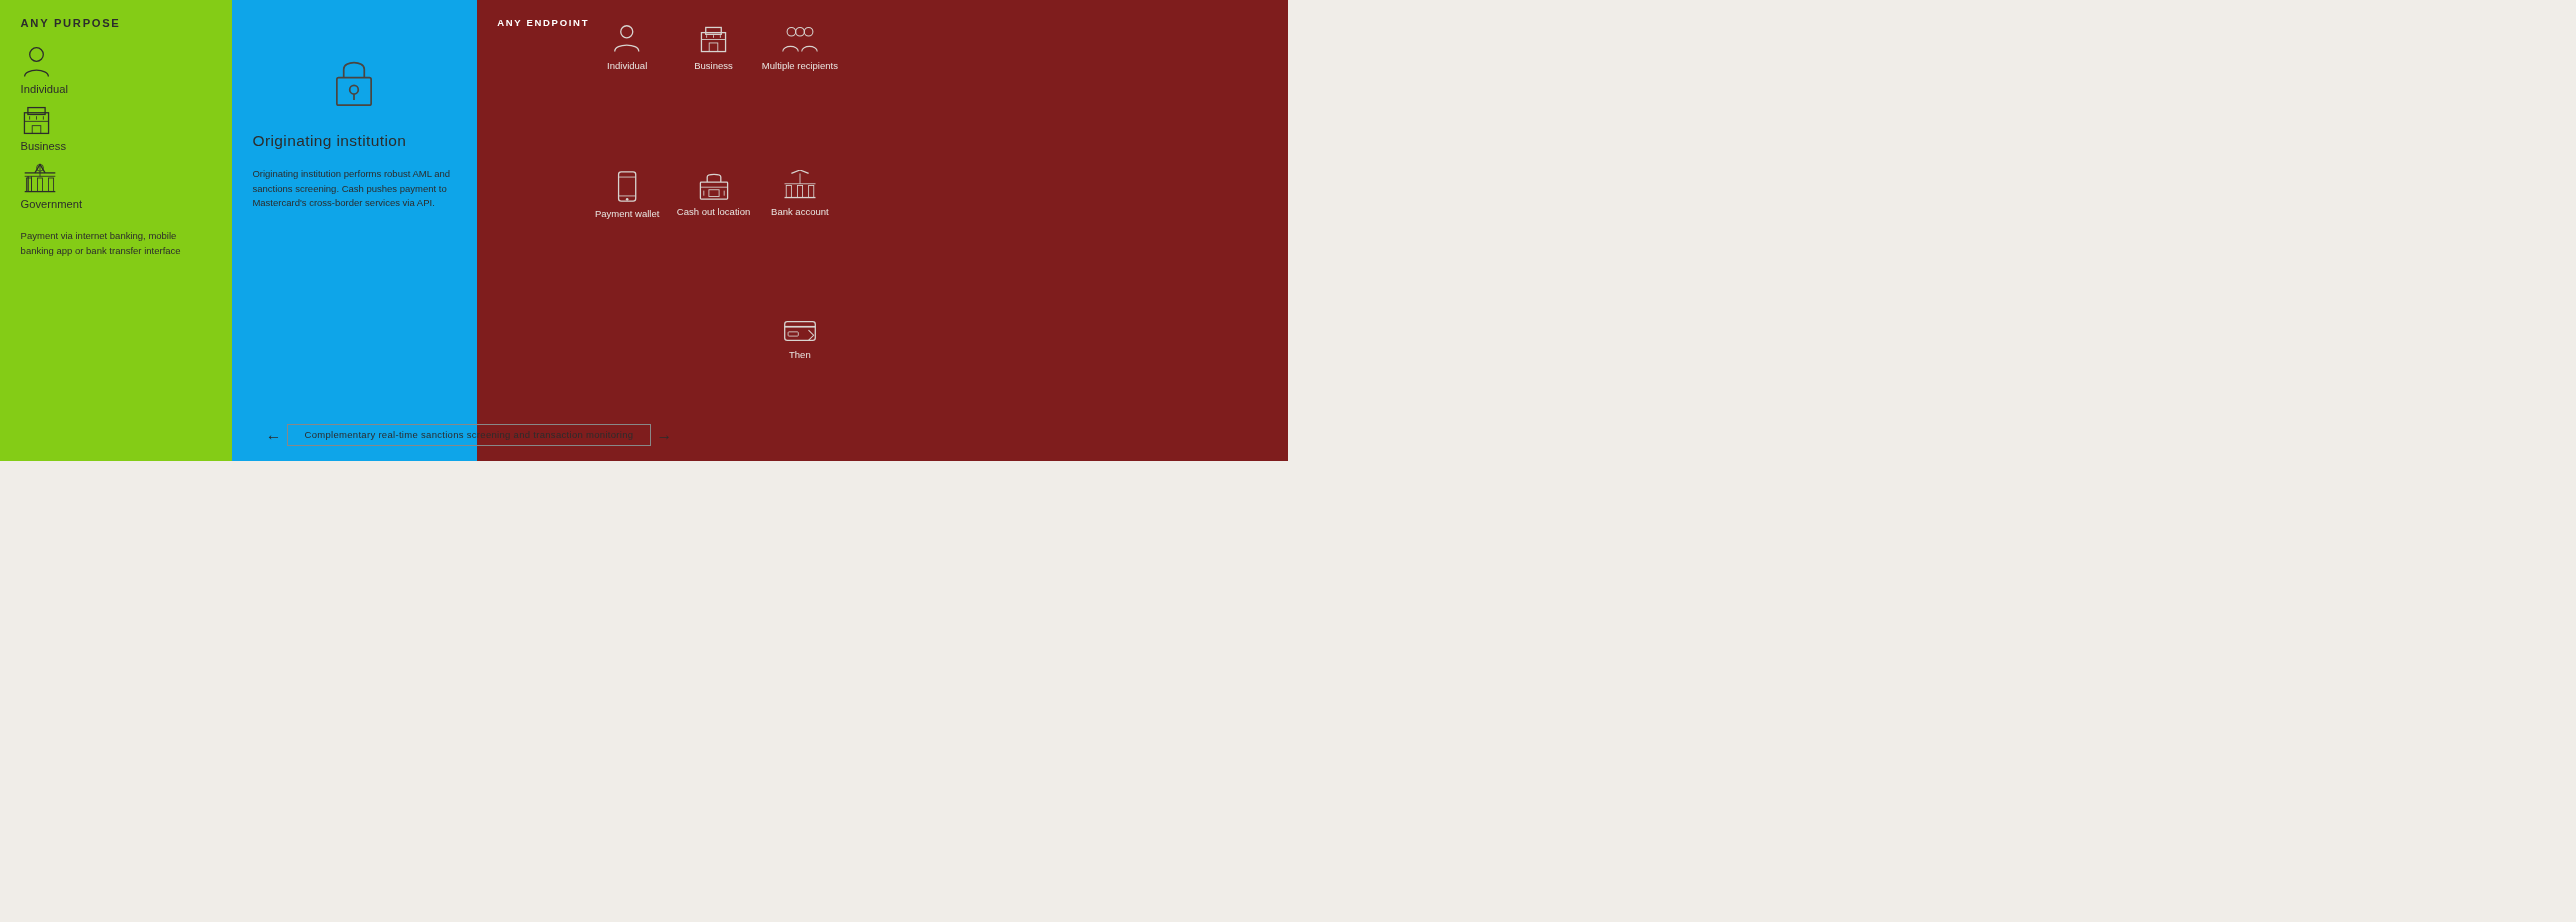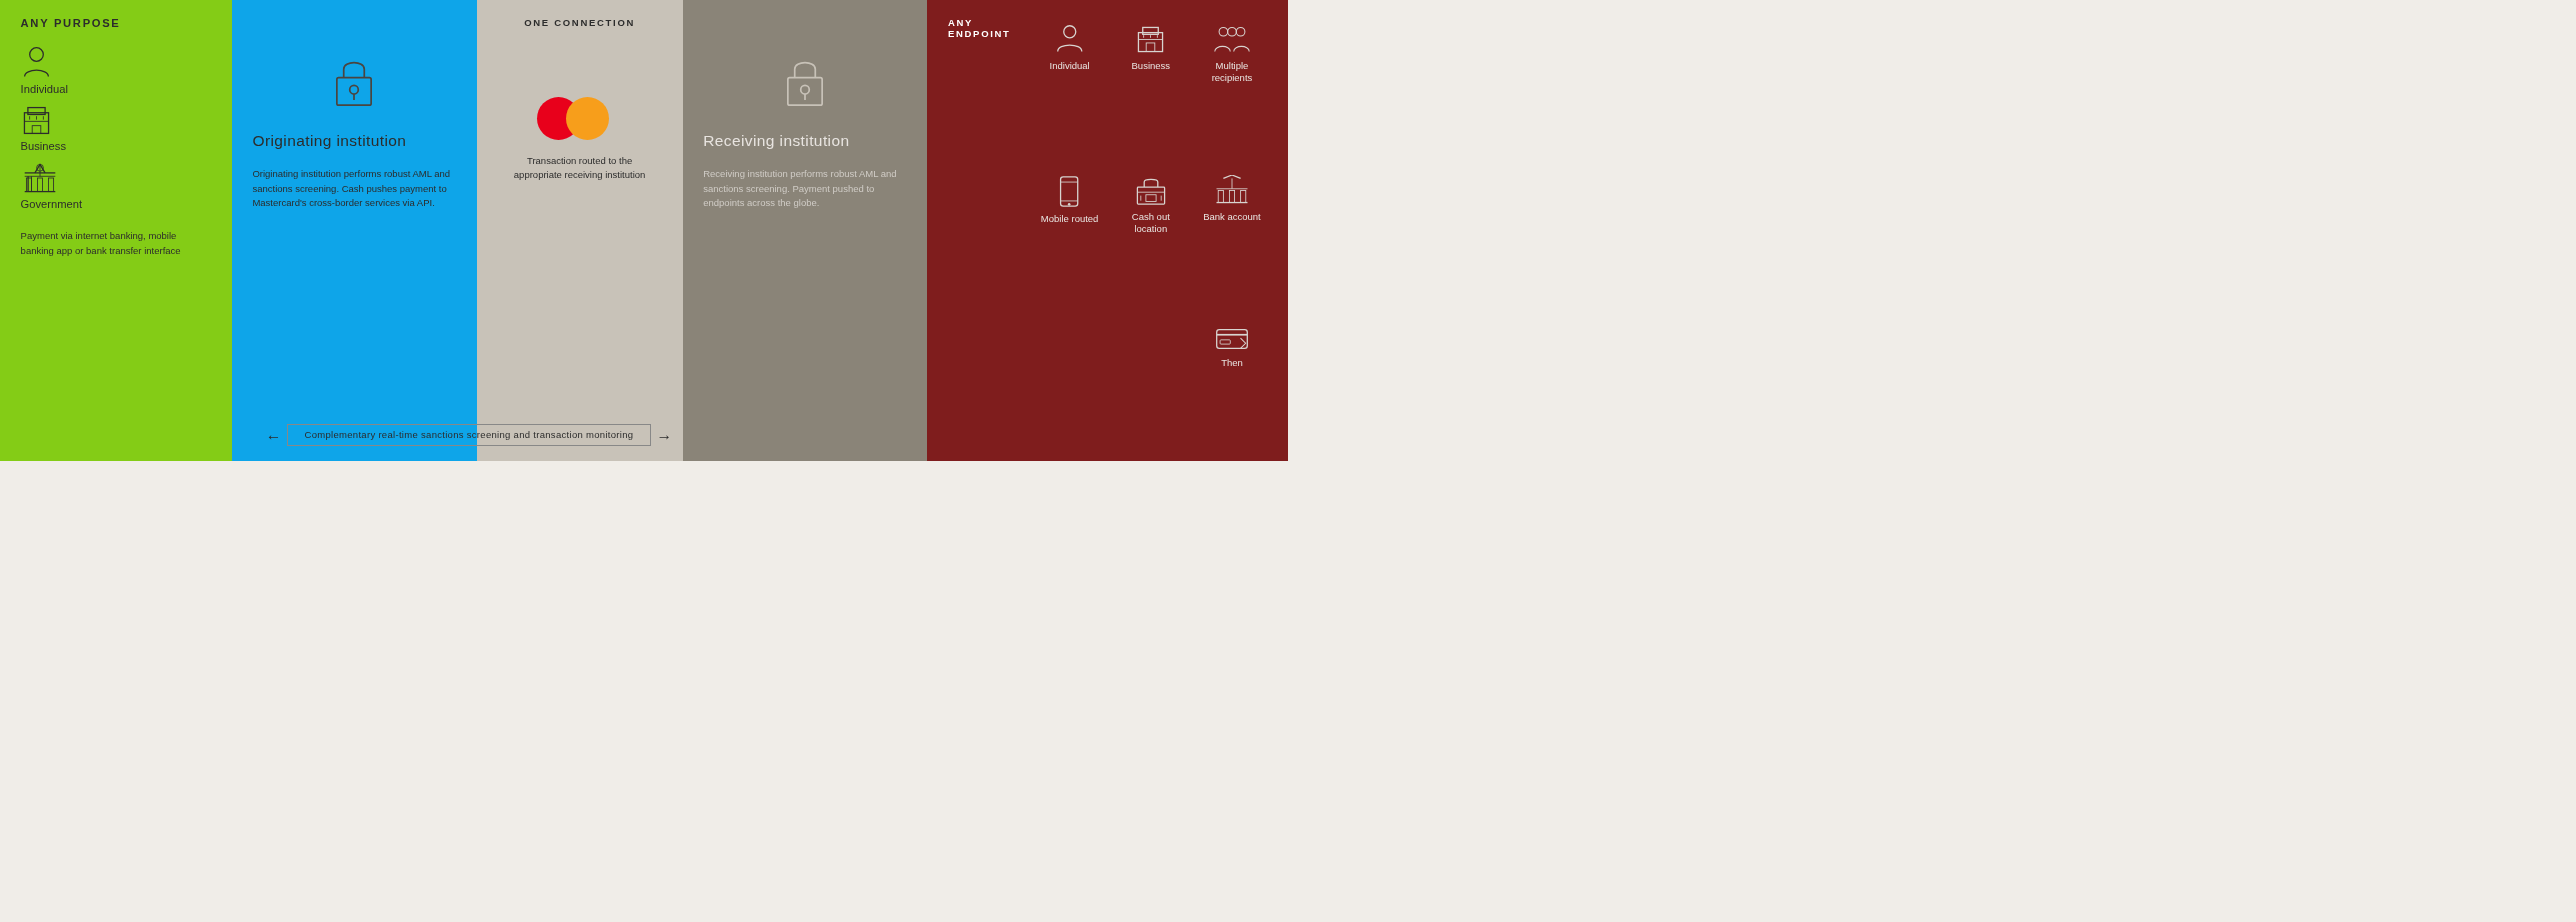--- a/index.html
+++ b/index.html
@@ -243,45 +243,21 @@
         <path d="M18 30 L18 20 C18 10 42 10 42 20 L42 30" fill="none" stroke="#4a4540" stroke-width="2"></path>
         <circle cx="30" cy="44" r="5" fill="none" stroke="#4a4540" stroke-width="2"></circle>
         <line x1="30" y1="49" x2="30" y2="56" stroke="#4a4540" stroke-width="2"></line>
       </svg>
     </div>
 
     <div class="institution-title">Originating institution</div>
     <div class="description-text">Originating institution performs robust AML and sanctions screening. Cash pushes payment to Mastercard's cross-border services via API.</div>
   </div>
 
-  <div class="col-one-connection">
-    <div class="section-title" style="color:#2c2c2c; text-align:center;">ONE CONNECTION</div>
-
-    <div class="mastercard-container">
-      <div class="mc-red"></div>
-      <div class="mc-orange"></div>
-    </div>
-
-    <div class="transaction-text">Transaction routed to the appropriate receiving institution</div>
-  </div>
-
-  <div class="col-receiving">
-
-    <div style="display:flex; justify-content:center; margin: 8.6px 0 13.8px 0;">
-      <svg width="52" height="60" viewBox="0 0 60 70">
-        <rect x="10" y="30" width="40" height="32" rx="2" fill="none" stroke="#c8c2b8" stroke-width="2"></rect>
-        <path d="M18 30 L18 20 C18 10 42 10 42 20 L42 30" fill="none" stroke="#c8c2b8" stroke-width="2"></path>
-        <circle cx="30" cy="44" r="5" fill="none" stroke="#c8c2b8" stroke-width="2"></circle>
-        <line x1="30" y1="49" x2="30" y2="56" stroke="#c8c2b8" stroke-width="2"></line>
-      </svg>
-    </div>
-
-    <div class="institution-title institution-title-light">Receiving institution</div>
-    <div class="description-text description-dark">Receiving institution performs robust AML and sanctions screening. Payment pushed to endpoints across the globe.</div>
-  </div>
+
 
   <div class="col-any-endpoint">
     <div class="section-title">ANY ENDPOINT</div>
 
     <div style="display: grid; grid-template-columns: repeat(3, 1fr); gap: 15.5px 10.3px; margin-top: 6.9px;">
         <div class="endpoint-item">
         <div class="endpoint-icon">
           <svg width="27.5" height="31" viewBox="0 0 32 36">
             <circle cx="16" cy="9" r="7" fill="none" stroke="#d8d4d0" stroke-width="1.5"></circle>
             <path d="M2 32 C2 22 30 22 30 32" fill="none" stroke="#d8d4d0" stroke-width="1.5"></path>
@@ -317,21 +293,21 @@
       </div>
         <div class="endpoint-item">
         <div class="endpoint-icon">
           <svg width="22.3" height="33" viewBox="0 0 26 38">
             <rect x="3" y="2" width="20" height="34" rx="3" fill="none" stroke="#d8d4d0" stroke-width="1.5"></rect>
             <line x1="3" y1="8" x2="23" y2="8" stroke="#d8d4d0" stroke-width="1"></line>
             <line x1="3" y1="30" x2="23" y2="30" stroke="#d8d4d0" stroke-width="1"></line>
             <circle cx="13" cy="34" r="1.5" fill="#d8d4d0"></circle>
           </svg>
         </div>
-        <div class="endpoint-label">Mobile routed</div>
+        <div class="endpoint-label">Payment wallet</div>
       </div>
         <div class="endpoint-item">
         <div class="endpoint-icon">
           <svg width="34" height="31" viewBox="0 0 40 36">
             <rect x="4" y="14" width="32" height="20" rx="1" fill="none" stroke="#d8d4d0" stroke-width="1.5"></rect>
             <line x1="4" y1="20" x2="36" y2="20" stroke="#d8d4d0" stroke-width="1"></line>
             <rect x="14" y="23" width="12" height="8" fill="none" stroke="#d8d4d0" stroke-width="1"></rect>
             <path d="M12 14 L12 8 C12 4 28 4 28 8 L28 14" fill="none" stroke="#d8d4d0" stroke-width="1.5"></path>
             <line x1="8" y1="24" x2="8" y2="30" stroke="#d8d4d0" stroke-width="1"></line>
             <line x1="32" y1="24" x2="32" y2="30" stroke="#d8d4d0" stroke-width="1"></line>

